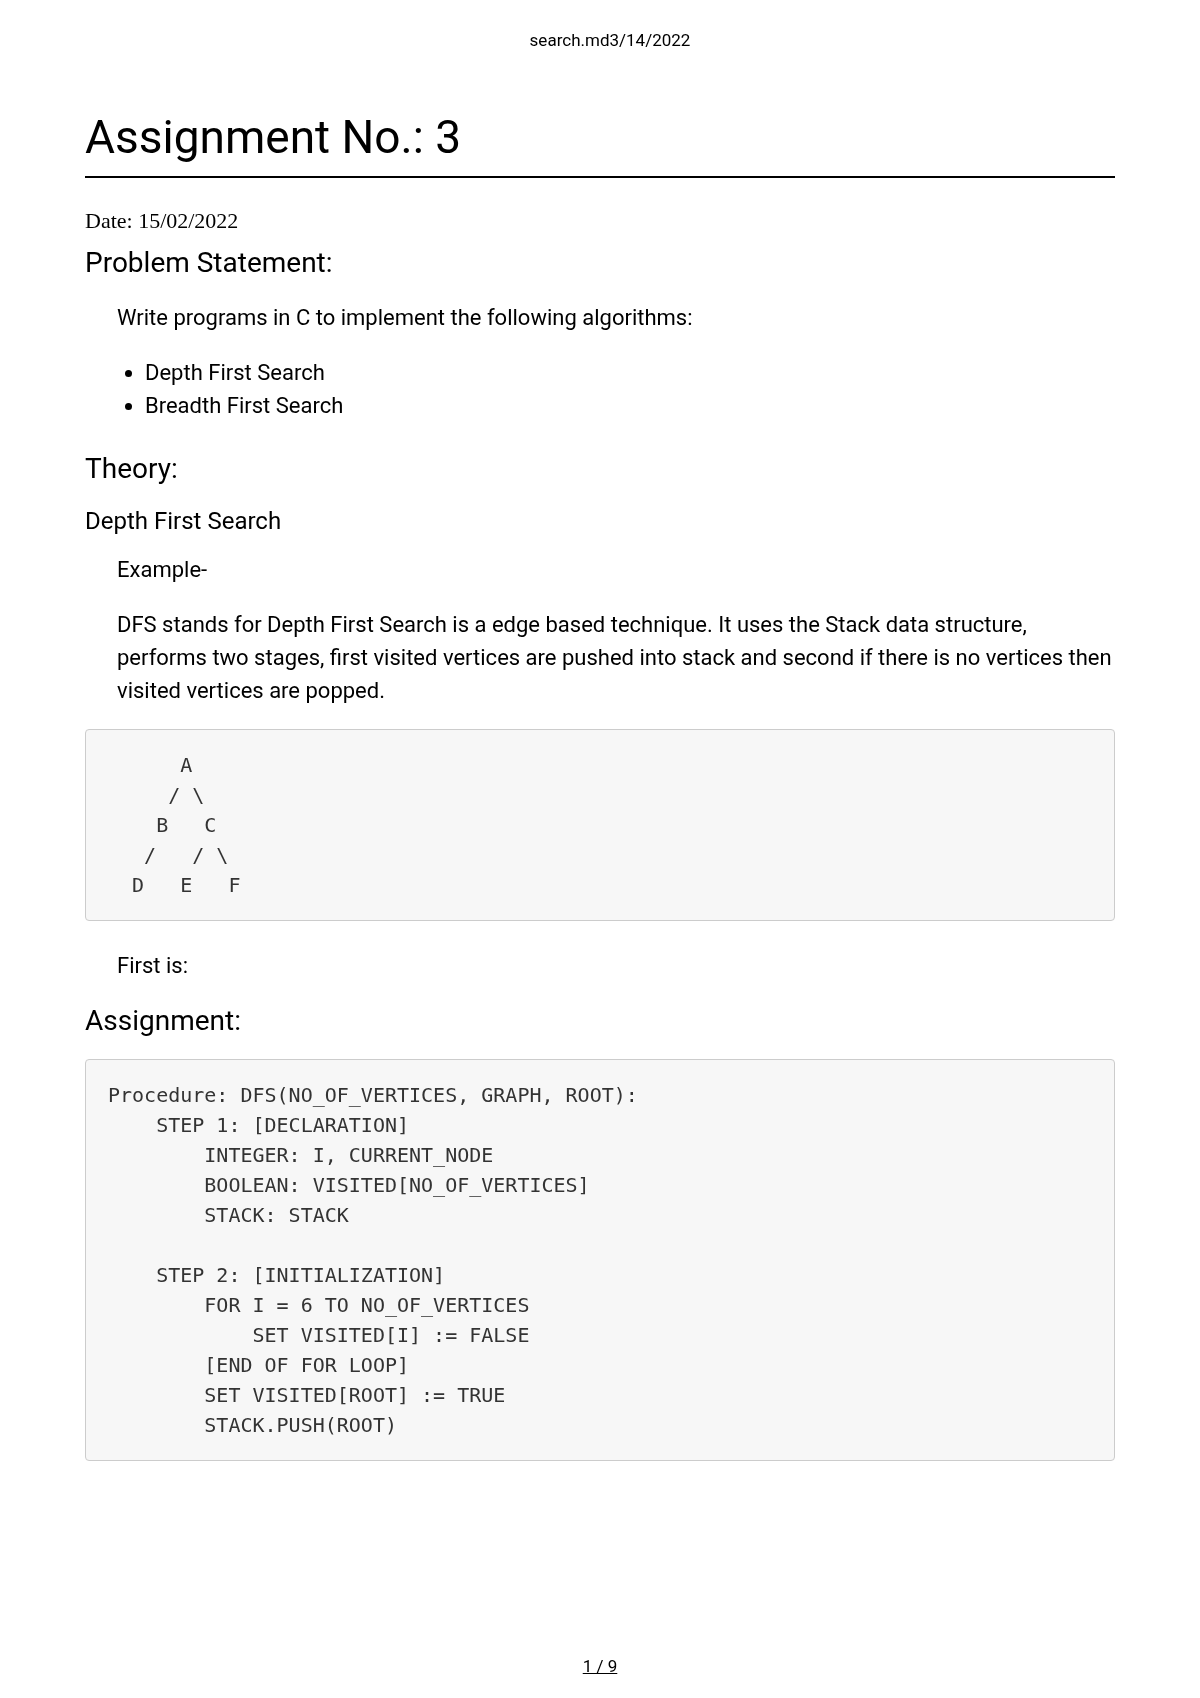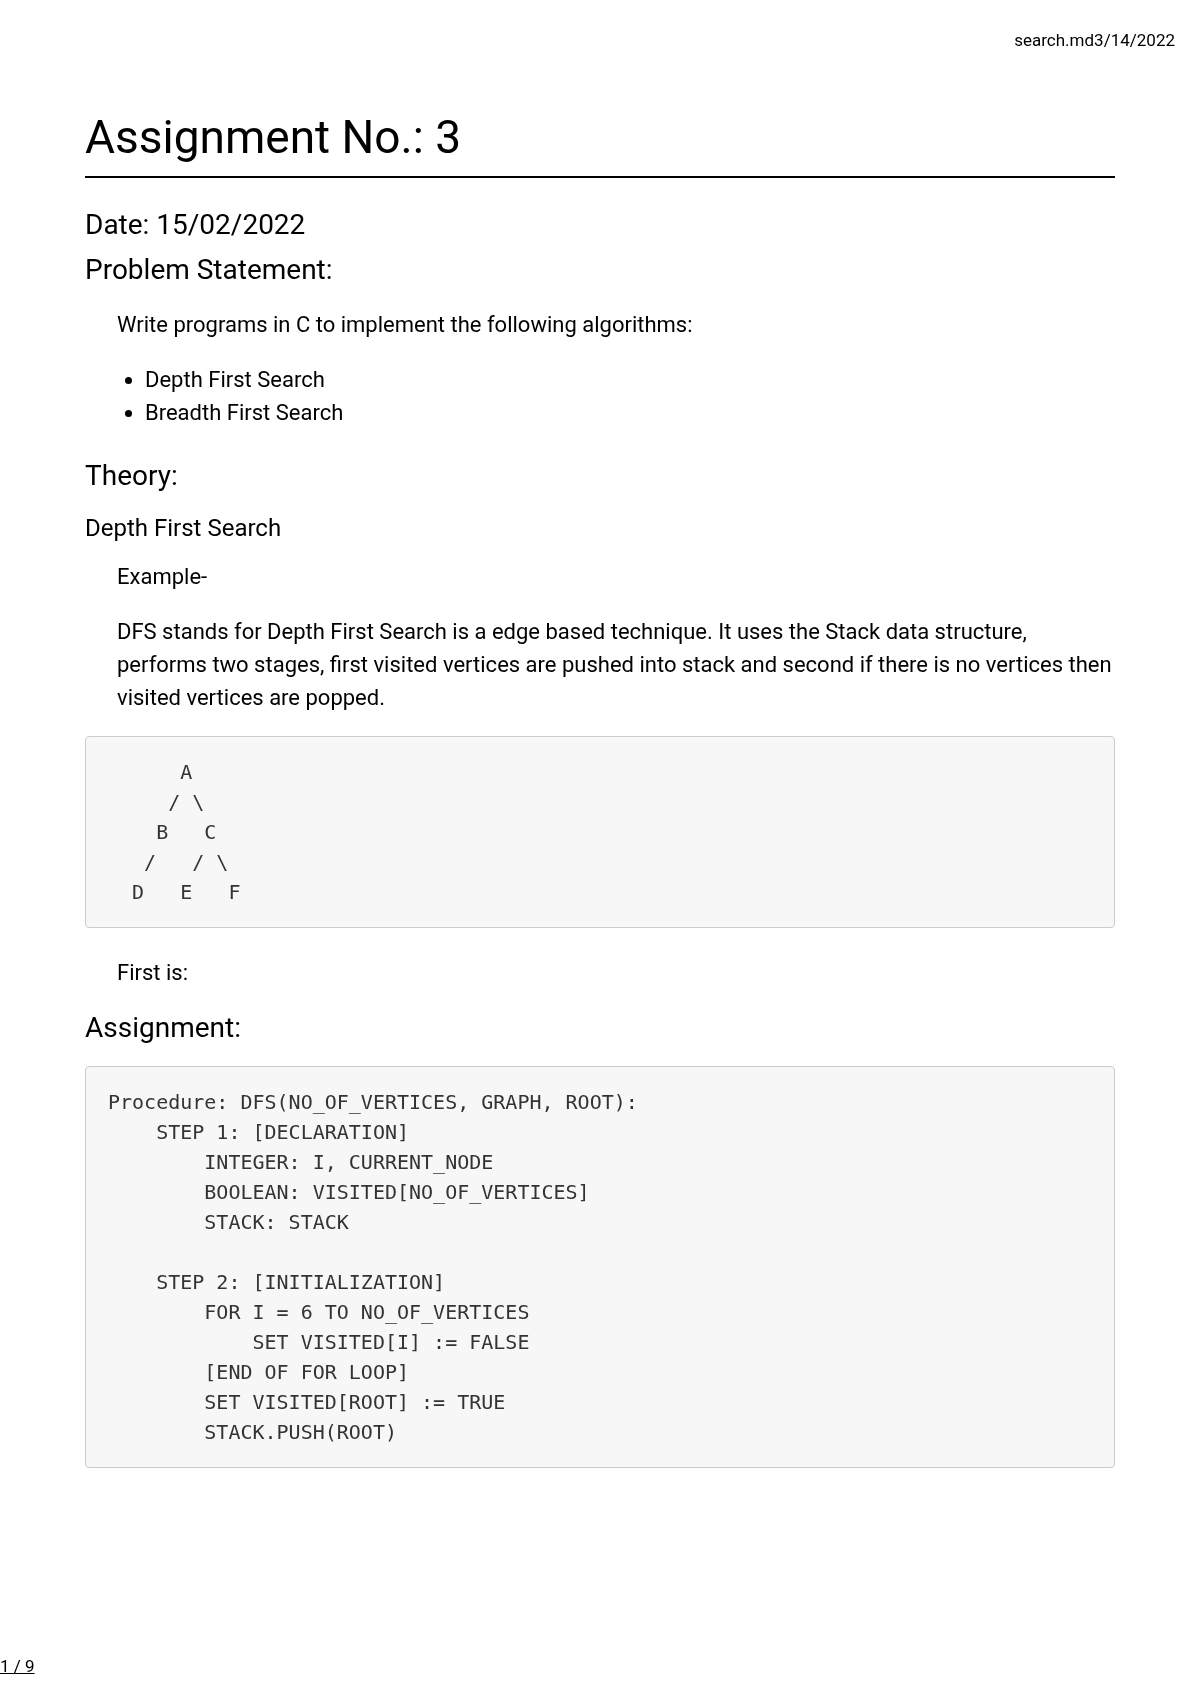--- a/index.html
+++ b/index.html
@@ -10,37 +10,38 @@
     body {
       font-family: "Segoe UI", -apple-system, BlinkMacSystemFont, Roboto, Helvetica, Arial, sans-serif;
       background: #ffffff;
       color: #000000;
       width: 1200px;
       height: 1698px;
       position: relative;
     }
     .page-header {
       display: flex;
-      justify-content: flex-end;
-      padding: 30px 25px 0 60px;
+      justify-content: center;
+      padding: 30px 40px 0 60px;
       font-size: 17px;
     }
     .content {
       padding: 30px 85px 0 85px;
     }
     h1 {
       font-size: 46px;
       font-weight: 400;
       padding-bottom: 12px;
       border-bottom: 2px solid #000000;
       margin-top: 30px;
       margin-bottom: 30px;
     }
     .date-line {
-      font-size: 28px;
+      font-size: 22px;
+      font-family: Liberation Serif, serif;
     }
     h2 {
       font-size: 28px;
       font-weight: 400;
       margin-top: 12px;
       margin-bottom: 22px;
     }
     .body-text {
       font-size: 22px;
       line-height: 1.5;
@@ -71,20 +72,21 @@
       line-height: 1.5;
       white-space: pre;
       margin-bottom: 28px;
       color: #333333;
     }
     .page-footer {
       position: absolute;
       bottom: 22px;
       left: 0;
       right: 0;
+      text-align: center;
       font-size: 17px;
       text-decoration: underline;
     }
   </style>
 </head>
 <body>
 
 <div class="page-header">
   <span>search.md</span>
   <span>3/14/2022</span>

